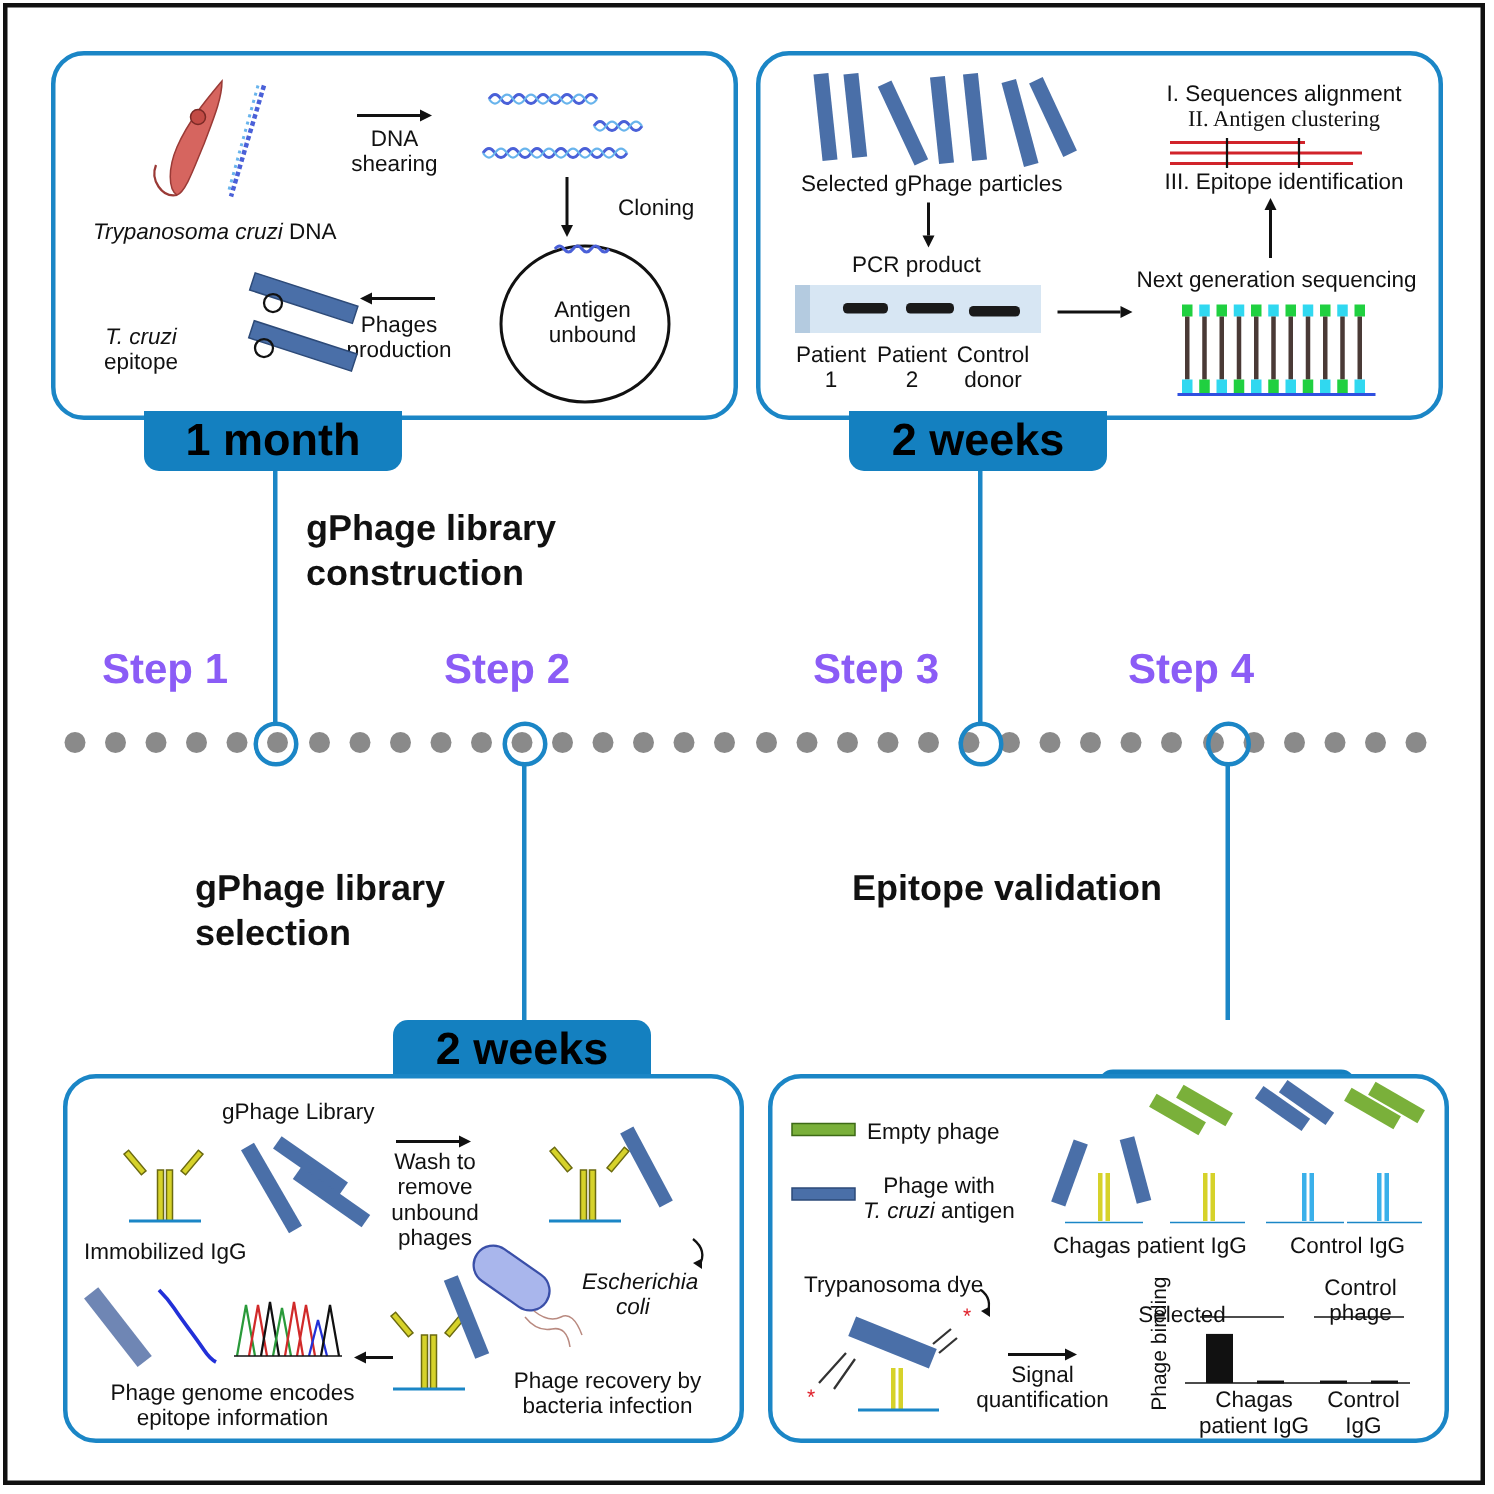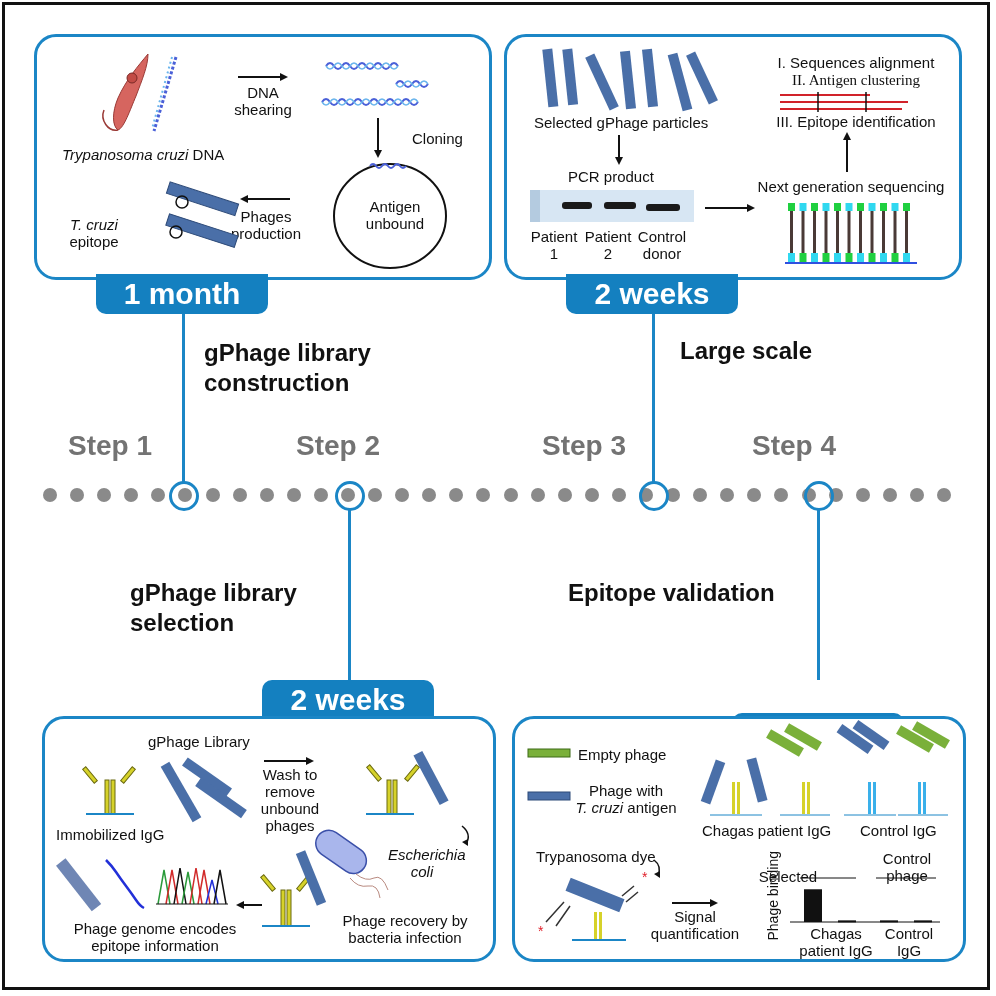--- a/index.html
+++ b/index.html
@@ -1,24 +1,24 @@
 <!DOCTYPE html>
 <html><head>
 <meta charset="utf-8">
 <style>
   html,body{margin:0;padding:0;background:#fff;}
   body{width:996px;height:996px;position:relative;overflow:hidden;font-family:"Liberation Sans",sans-serif;color:#111;}
   .frame{position:absolute;left:2px;top:2px;width:988px;height:988px;border:3px solid #111;box-sizing:border-box;}
   .panel{position:absolute;border:3px solid #1b86c6;border-radius:22px;box-sizing:border-box;background:#fff;}
-  .tab{position:absolute;background:#1480c0;color:#ffffff;font-weight:bold;font-size:30px;text-align:center;line-height:40px;border-radius:10px;}
+  .tab{position:absolute;background:#1480c0;color:#000000;font-weight:bold;font-size:30px;text-align:center;line-height:40px;border-radius:10px;}
   .tab.top{border-radius:0 0 10px 10px;}
   .tab.bottom{border-radius:10px 10px 0 0;}
   .vline{position:absolute;width:3px;background:#1b86c6;}
   .heading{position:absolute;font-weight:bold;font-size:24px;line-height:30px;color:#111;}
-  .step{position:absolute;font-weight:bold;font-size:28px;color:#737373;}
+  .step{position:absolute;font-weight:bold;font-size:28px;color:#8b5cf6;}
   .dot{position:absolute;width:14px;height:14px;border-radius:50%;background:#8a8a8a;}
   .ring{position:absolute;width:24px;height:24px;border-radius:50%;border:3px solid #1b86c6;background:transparent;}
   .t{position:absolute;font-size:15px;line-height:17px;color:#111;white-space:nowrap;}
   .c{text-align:center;}
   .i{font-style:italic;}
   svg{position:absolute;overflow:visible;}
 </style>
 </head>
 <body>
 
@@ -195,21 +195,20 @@
 <div class="vline" style="left:182px;top:314px;height:168px;"></div>
 <div class="vline" style="left:652px;top:314px;height:168px;"></div>
 <div class="vline" style="left:348px;top:508px;height:172px;"></div>
 <div class="vline" style="left:817px;top:508px;height:172px;"></div>
 
 <div class="heading" style="left:204px;top:338px;">
   <div>gPhage library</div>
   <div>construction</div>
 </div>
 <div class="heading" style="left:680px;top:336px;">
-  <div>Large scale</div>
 </div>
 <div class="heading" style="left:130px;top:578px;">
   <div>gPhage library</div>
   <div>selection</div>
 </div>
 <div class="heading" style="left:568px;top:578px;">
   <div>Epitope validation</div>
 </div>
 
 <div class="step" style="left:68px;top:430px;">Step 1</div>

